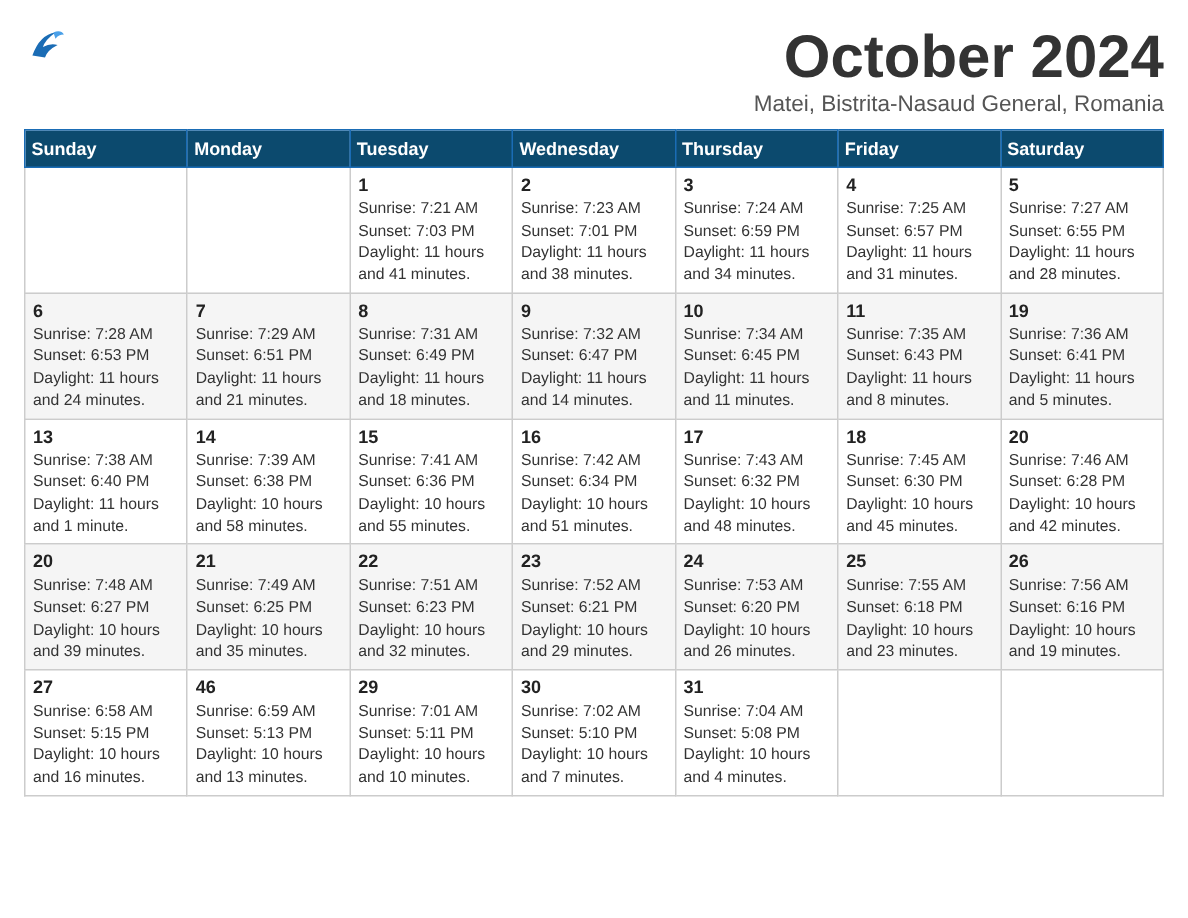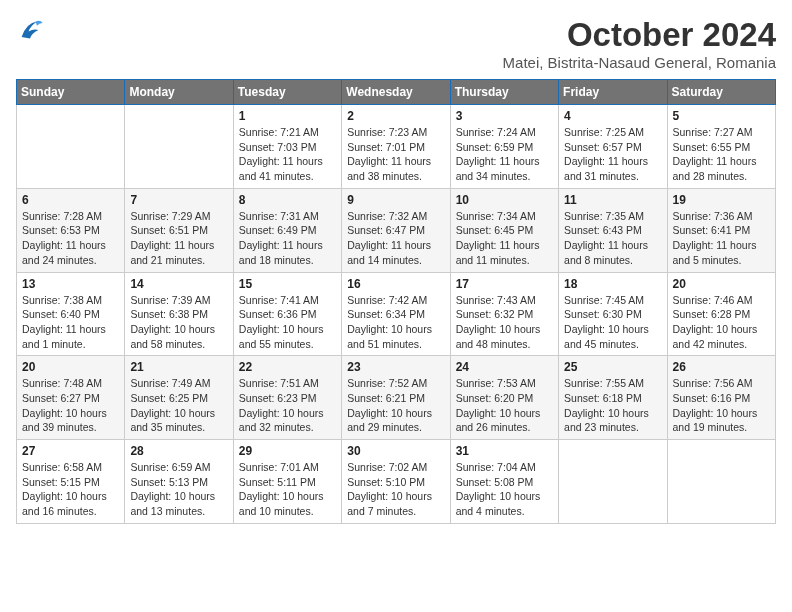--- a/index.html
+++ b/index.html
@@ -29,35 +29,35 @@
     .logo-general { color: #333; }
     .logo-blue { color: #1a6cb5; }
     .logo-bird {
       width: 28px;
       height: 28px;
     }
     .title-block {
       text-align: right;
     }
     .month-title {
-      font-size: 33px;
+      font-size: 40px;
       font-weight: bold;
       color: #333;
     }
     .subtitle {
       font-size: 15px;
       color: #555;
     }
     .calendar {
       width: 100%;
       border-collapse: collapse;
       font-size: 11px;
     }
     .calendar th {
-      background-color: #737373;
+      background-color: #0c4a6e;
       color: #fff;
       padding: 5px 4px;
       text-align: left;
       font-size: 12px;
       font-weight: bold;
       border: 1px solid #1a6cb5;
     }
     .calendar td {
       border: 1px solid #ccc;
       vertical-align: top;
@@ -226,21 +226,21 @@
           <div class="cell-day">26</div>
           <div class="cell-info">Sunrise: 7:56 AM<br>Sunset: 6:16 PM<br>Daylight: 10 hours and 19 minutes.</div>
         </td>
       </tr>
       <tr>
         <td>
           <div class="cell-day">27</div>
           <div class="cell-info">Sunrise: 6:58 AM<br>Sunset: 5:15 PM<br>Daylight: 10 hours and 16 minutes.</div>
         </td>
         <td>
-          <div class="cell-day">28</div>
+          <div class="cell-day">46</div>
           <div class="cell-info">Sunrise: 6:59 AM<br>Sunset: 5:13 PM<br>Daylight: 10 hours and 13 minutes.</div>
         </td>
         <td>
           <div class="cell-day">29</div>
           <div class="cell-info">Sunrise: 7:01 AM<br>Sunset: 5:11 PM<br>Daylight: 10 hours and 10 minutes.</div>
         </td>
         <td>
           <div class="cell-day">30</div>
           <div class="cell-info">Sunrise: 7:02 AM<br>Sunset: 5:10 PM<br>Daylight: 10 hours and 7 minutes.</div>
         </td>

